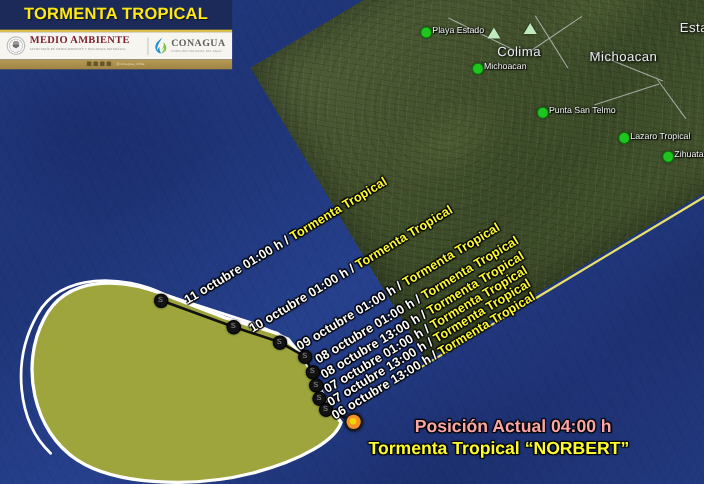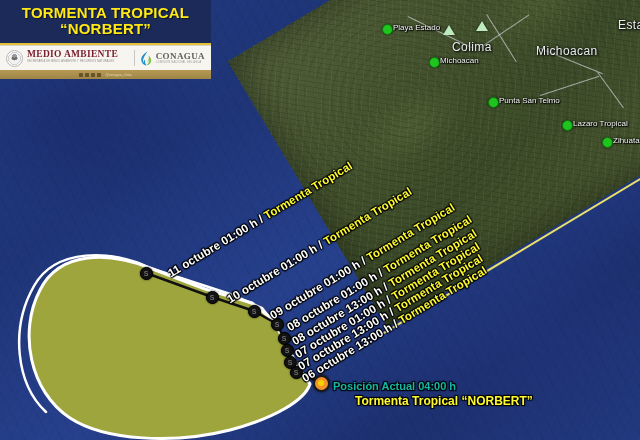--- a/index.html
+++ b/index.html
@@ -180,34 +180,35 @@
     content: "";
     position: absolute;
     left: 50%; top: 50%;
     width: 6px; height: 6px;
     margin: -3px 0 0 -3px;
     border-radius: 50%;
     background: #f3d400;
   }
   .cur-legend { position: absolute; }
   .cur-legend .l1 {
-    color: #14b8a6;
-    font-size: 11px;
+    color: #fca5a5;
+    font-size: 16px;
     font-weight: bold;
     white-space: nowrap;
     text-shadow: -1px -1px 1px #000, 1px -1px 1px #000,
                  -1px 1px 1px #000, 1px 1px 1px #000, 0 0 2px #000;
+    margin-left: 44px;
   }
   .cur-legend .l2 {
     color: #fdfa2e;
-    font-size: 12px;
+    font-size: 16px;
     font-weight: bold;
     white-space: nowrap;
     margin-top: 2px;
-    margin-left: 22px;
+    margin-left: 2px;
     text-shadow: -1px -1px 1px #000, 1px -1px 1px #000,
                  -1px 1px 1px #000, 1px 1px 1px #000, 0 0 2px #000;
   }
 
   
   .banner {
     position: absolute;
     left: 0; top: 0;
     width: 211px;
     z-index: 40;
@@ -454,21 +455,20 @@
 
   <div class="cur-pos" id="cur-pos-marker" style="left: 312.5px; top: 374.5px;"></div>
   <div class="cur-legend" id="cur-pos-legend" style="left: 333px; top: 380px;">
     <div class="l1">Posición Actual 04:00 h</div>
     <div class="l2">Tormenta Tropical “NORBERT”</div>
   </div>
 
   <div class="banner">
     <div class="banner-title">
       <div class="t1">TORMENTA TROPICAL</div>
-      <div class="t2">“NORBERT”</div>
     </div>
     <div class="logo-bar">
       <div class="logo-left">
         <div class="eagle-seal"></div>
         <div class="ma-text">
           <div class="ma-main">MEDIO AMBIENTE</div>
           <div class="ma-sub">SECRETARÍA DE MEDIO AMBIENTE Y RECURSOS NATURALES</div>
         </div>
       </div>
       <div class="logo-divider"></div>

